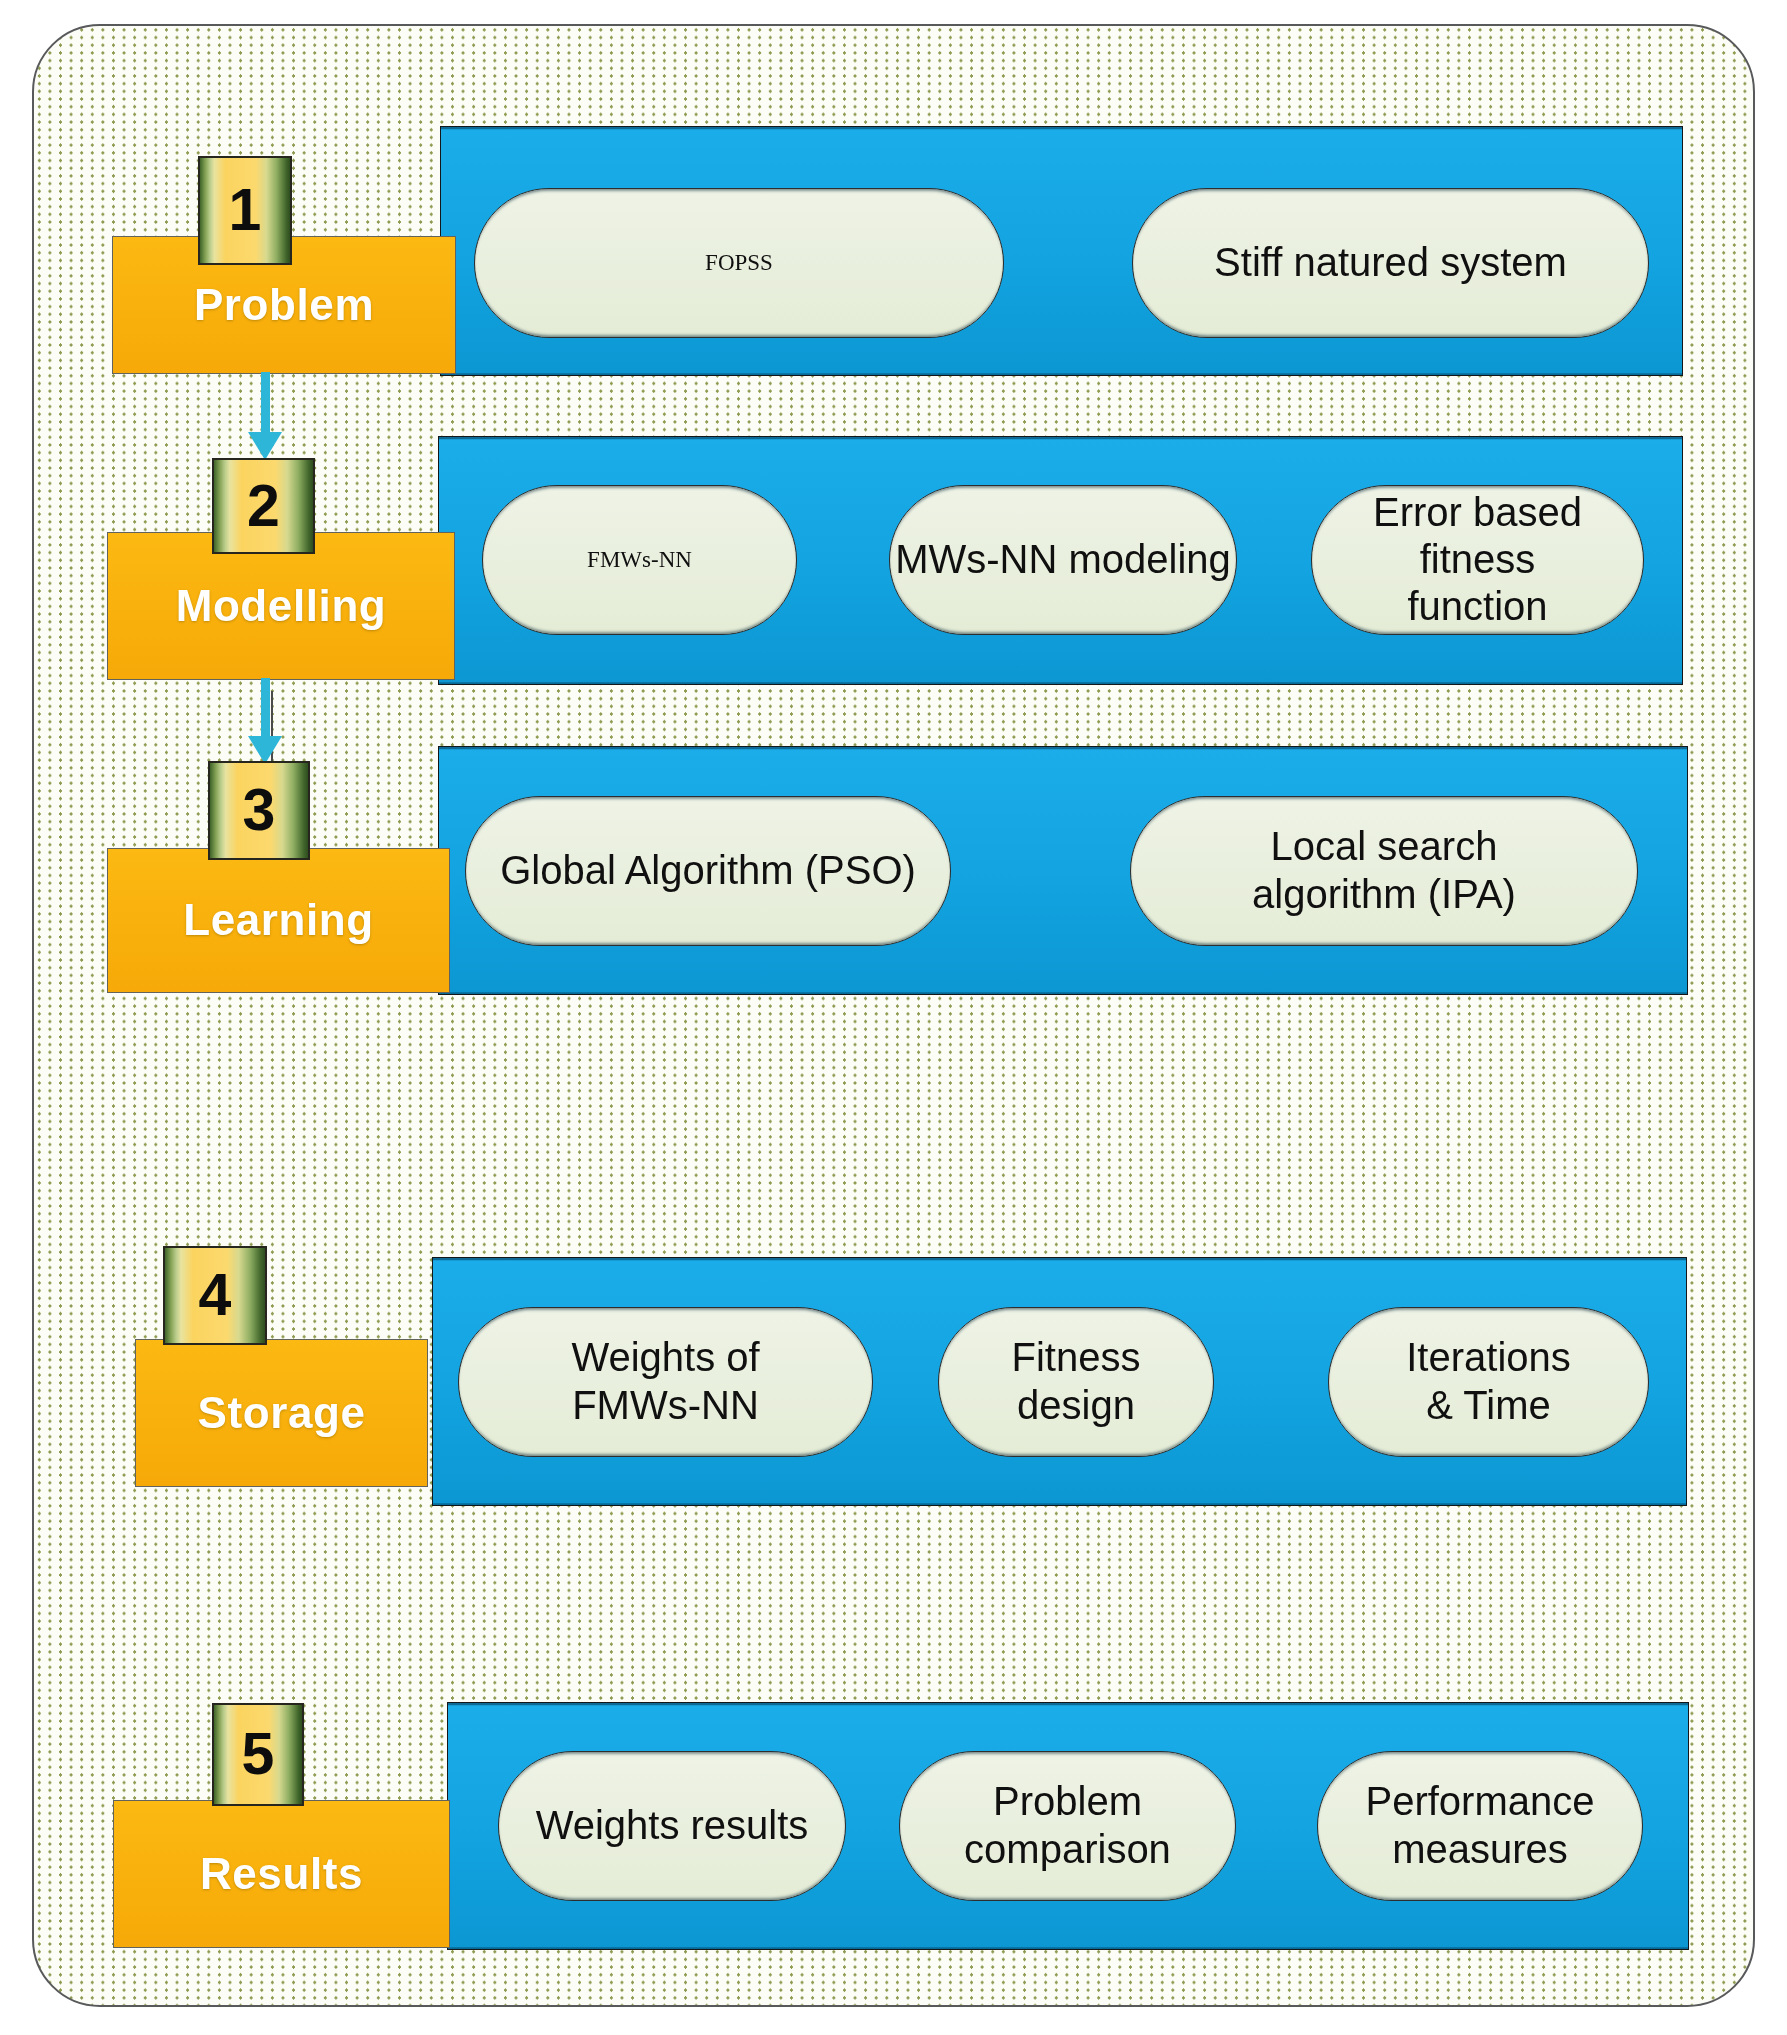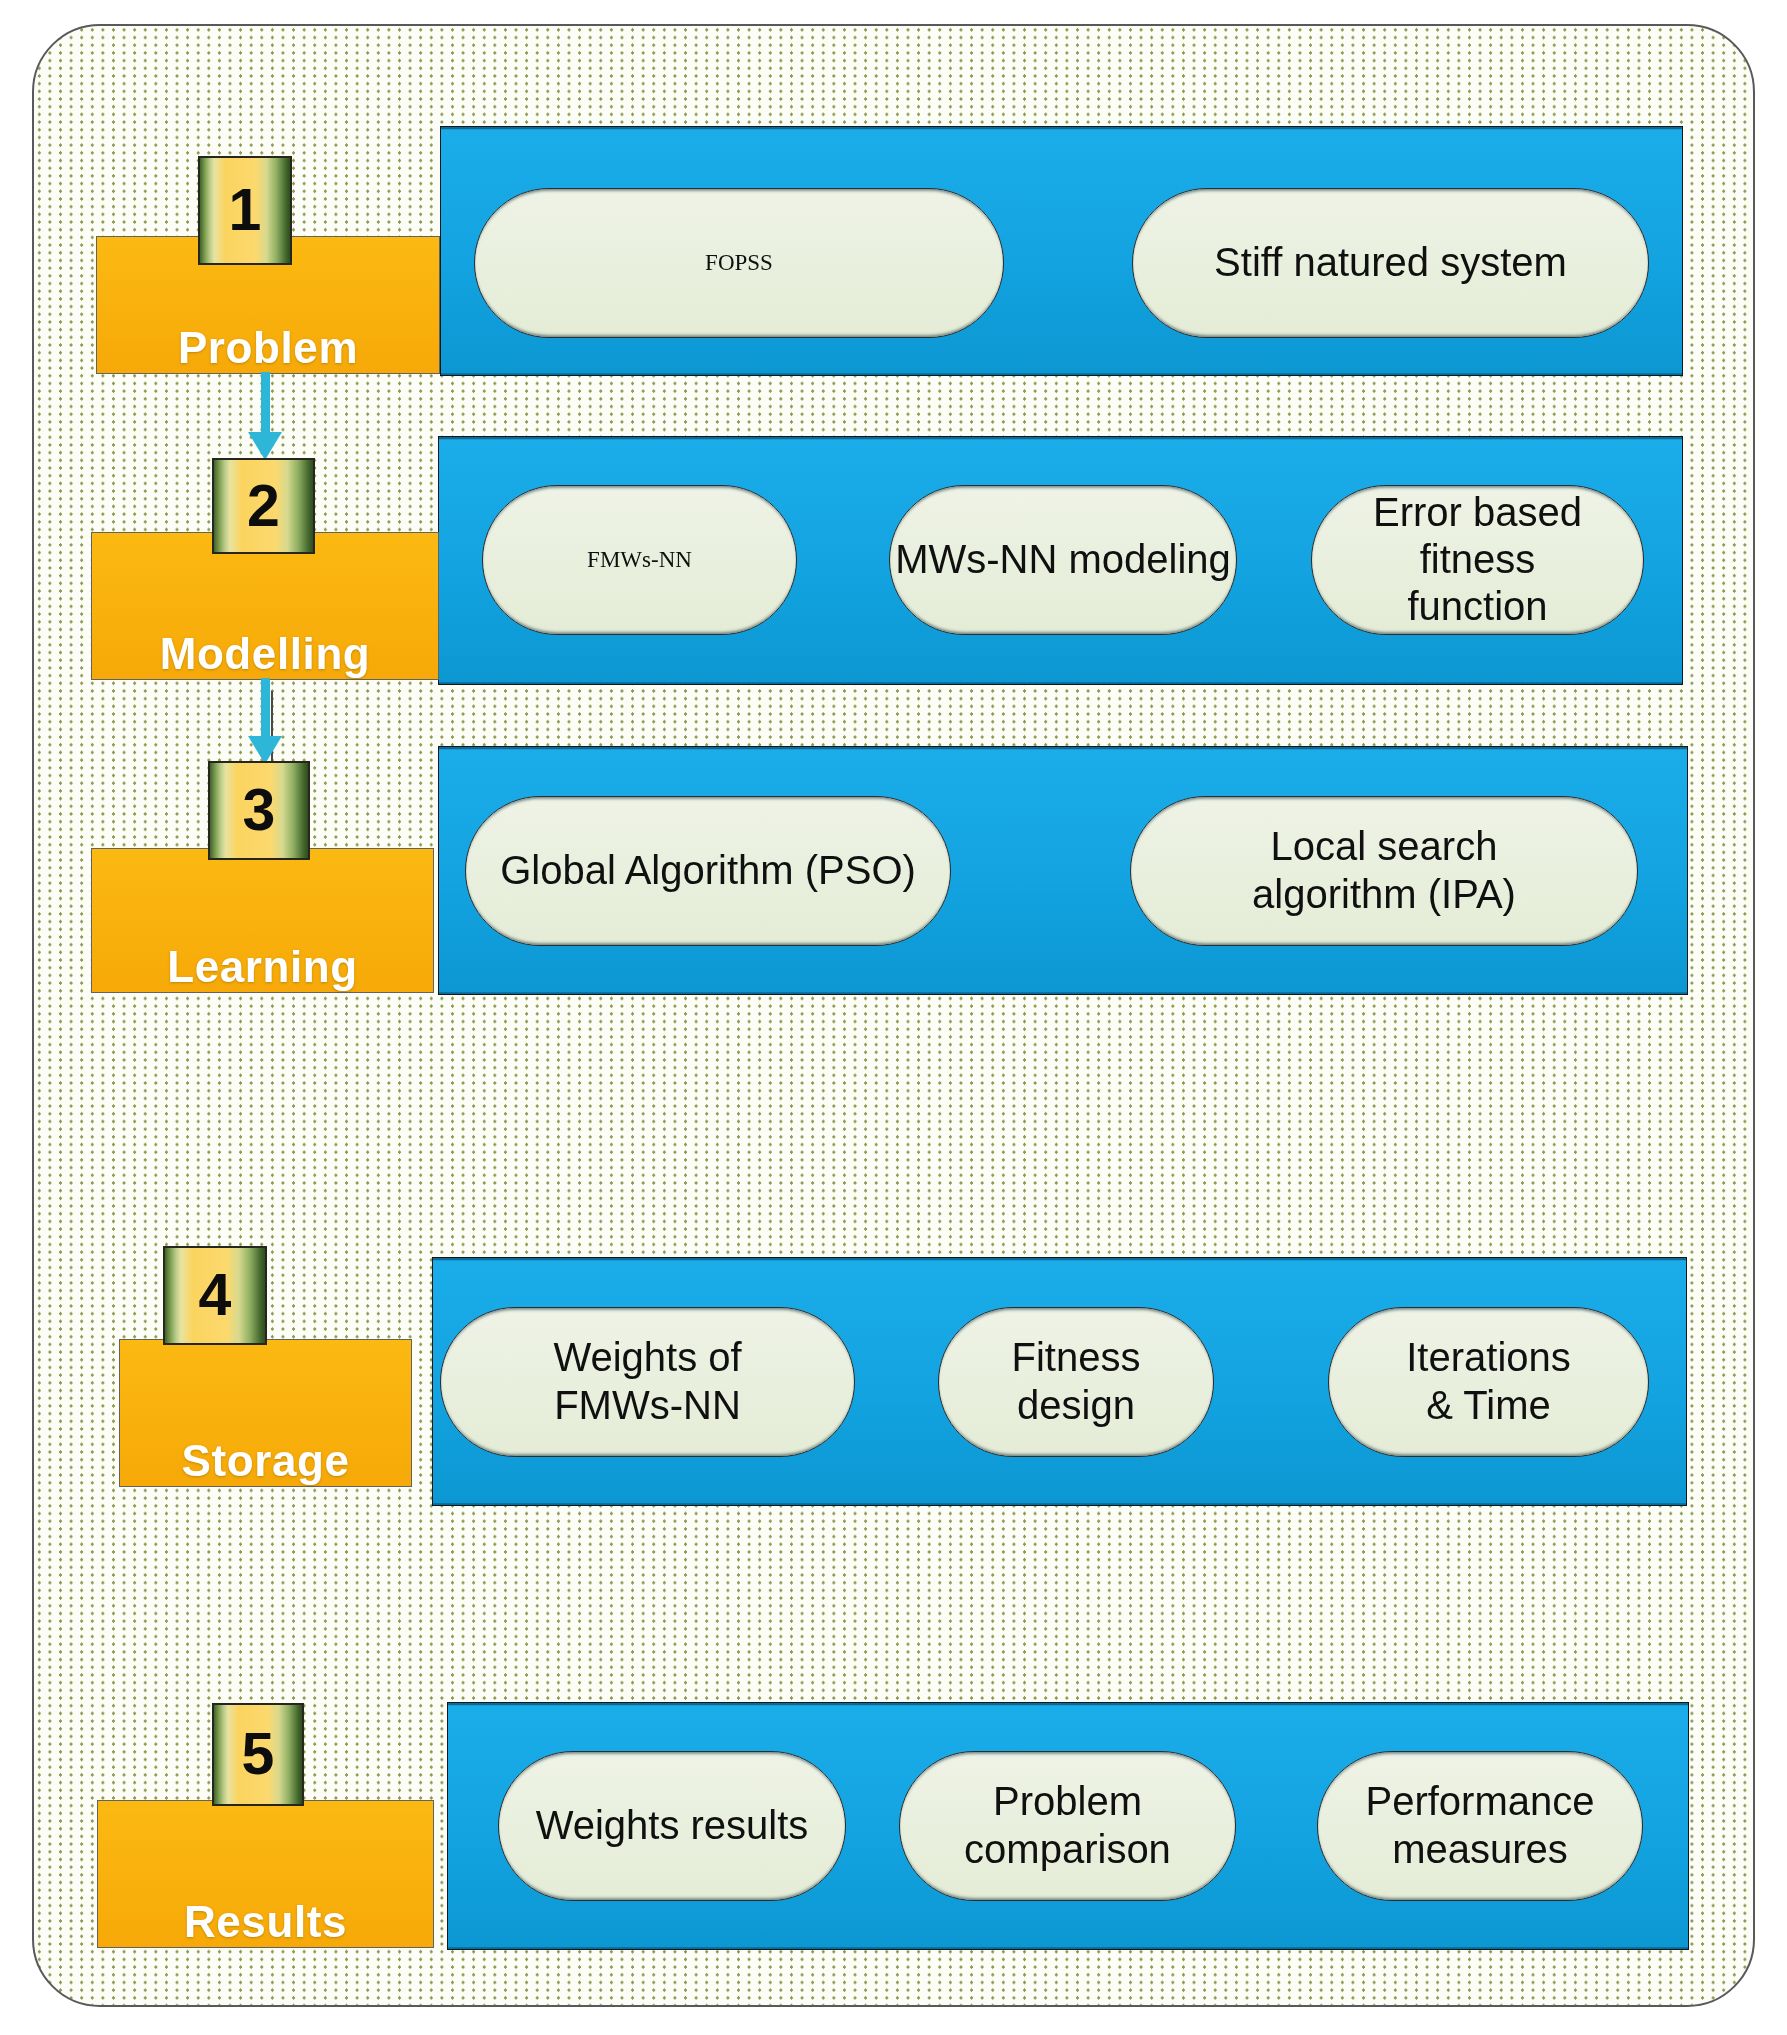--- a/index.html
+++ b/index.html
@@ -18,21 +18,21 @@
   .band{
     position:absolute;
     background:linear-gradient(180deg,#1badea 0%,#12a3e0 55%,#0c97d2 100%);
     border:1.8px solid #14171a;
     box-shadow:inset 0 3.5px 0 -1.2px rgba(0,25,45,.45), inset 0 -3px 0 -1.2px rgba(0,25,45,.35);
   }
   .label-box{
     position:absolute;
     background:linear-gradient(180deg,#fcb912 0%,#f6a908 100%);
     border:1.8px solid #62635c;
-    display:flex;align-items:flex-end;justify-content:center;
+    display:flex;align-items:center;justify-content:center;margin-left:16px;
   }
   .label-box .lbl{
     color:#ffffff;font-size:44px;font-weight:bold;letter-spacing:0.6px;
     text-shadow:0 1.2px 2.4px rgba(120,90,0,.45);
   }
   .badge{
     position:absolute;
     background:linear-gradient(90deg,#3f642a 0%,#85a355 6%,#b9cc8b 11%,#e8e3a0 16%,#fbd45f 28%,#fcd96e 62%,#d6d98f 74%,#8fae62 85%,#3f642a 96%,#2f4d1f 100%);
     border:2.4px solid #26261e;
     display:flex;align-items:center;justify-content:center;
@@ -84,21 +84,21 @@
   
   .band3{left:404px;top:720px;width:1248px;height:247px;}
   .box3{left:57px;top:822px;width:341px;height:143px;}
   .badge3{left:174px;top:735px;width:98px;height:95px;}
   .ov30{left:431px;top:770px;width:484px;height:148px;}
   .ov31{left:1096px;top:770px;width:506px;height:148px;}
   
   .band4{left:398px;top:1231px;width:1253px;height:247px;}
   .box4{left:85px;top:1313px;width:291px;height:146px;}
   .badge4{left:129px;top:1220px;width:100px;height:95px;}
-  .ov40{left:406px;top:1281px;width:413px;height:148px;}
+  .ov40{left:424px;top:1281px;width:413px;height:148px;}
   .ov41{left:904px;top:1281px;width:274px;height:148px;}
   .ov42{left:1294px;top:1281px;width:319px;height:148px;}
   
   .band5{left:413px;top:1676px;width:1240px;height:246px;}
   .box5{left:63px;top:1774px;width:335px;height:146px;}
   .badge5{left:178px;top:1677px;width:88px;height:99px;}
   .ov50{left:464px;top:1725px;width:346px;height:148px;}
   .ov51{left:865px;top:1725px;width:335px;height:148px;}
   .ov52{left:1283px;top:1725px;width:324px;height:148px;}
 </style>

